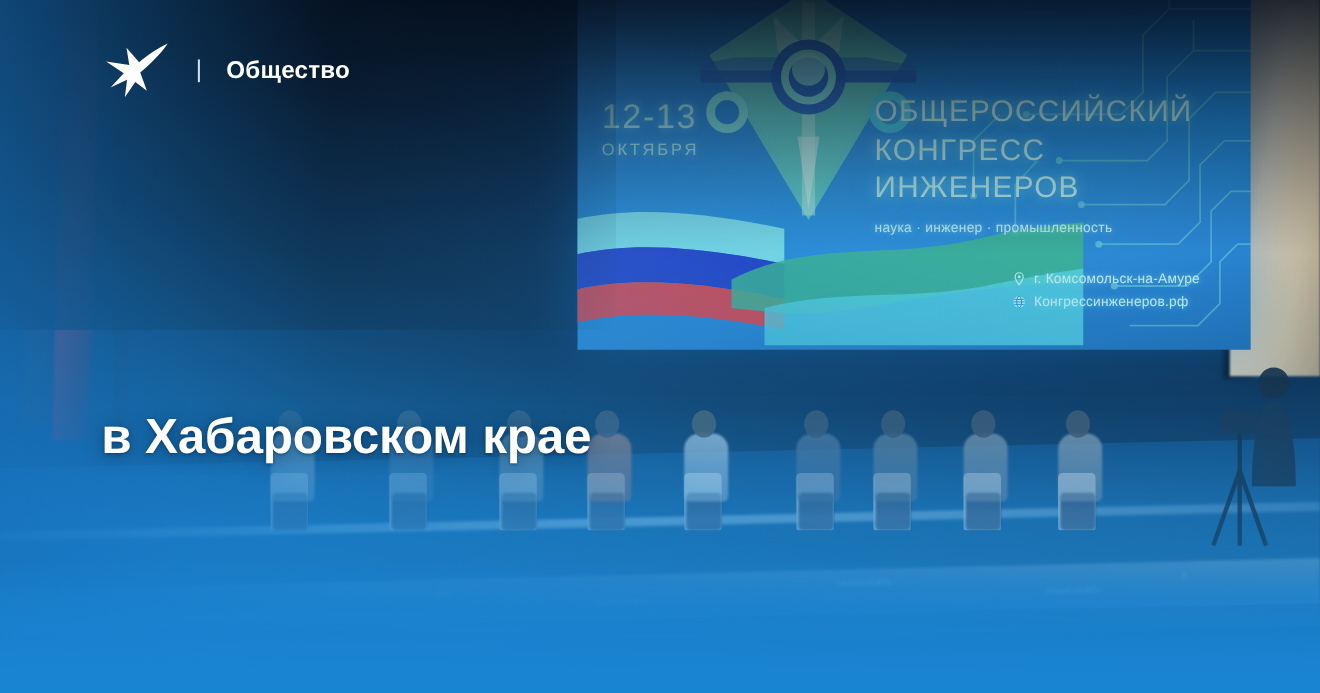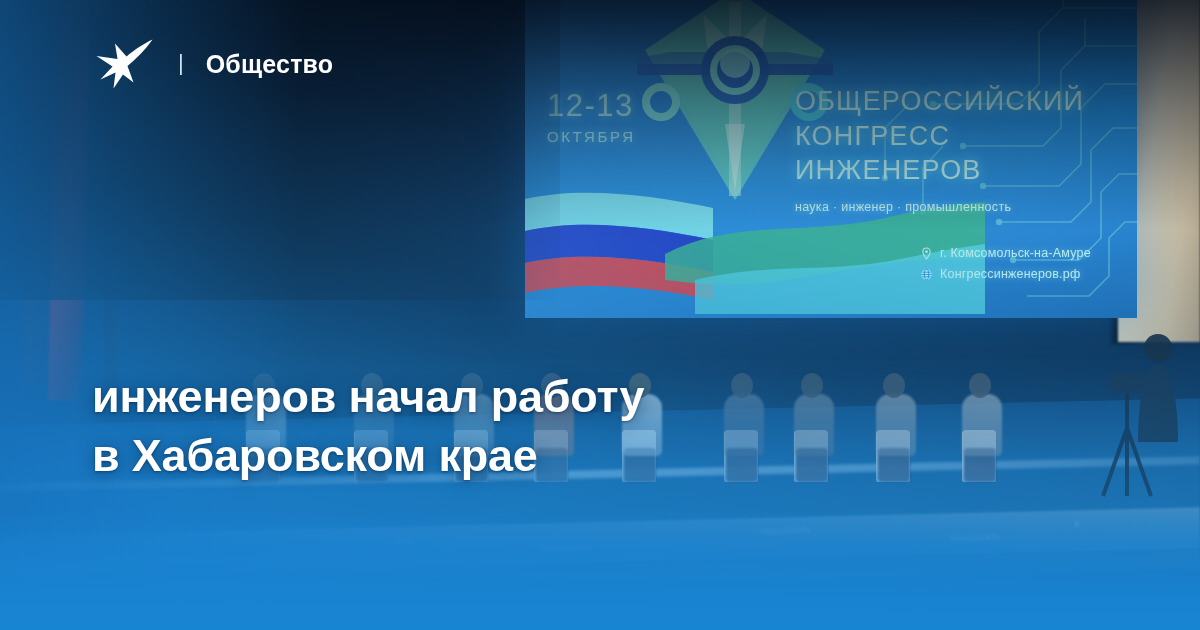--- a/index.html
+++ b/index.html
@@ -230,21 +230,21 @@
   .logo-bird { width:62px; height:52px; display:block; }
   .brand {
     color:#ffffff; font-size:30px; font-weight:700;
     letter-spacing:.6px; margin-left:26px;
   }
   .sep {
     color:#e7f1fa; font-size:22px; font-weight:400;
     margin:0 22px; opacity:.92; transform:translateY(-1px);
   }
   .rubric {
-    color:#ffffff; font-size:25px; font-weight:700; letter-spacing:.2px;
+    color:#ffffff; font-size:22px; font-weight:700; letter-spacing:.2px;
   }
 
   
   .headline {
     position:absolute; left:92px; top:368px; width:880px;
     z-index:40;
     color:#ffffff;
     font-size:45px;
     font-weight:700;
     line-height:1.30;
@@ -469,17 +469,16 @@
 
   <div class="header">
     <svg class="logo-bird" viewBox="0 0 62 52">
       <path d="M58.5 1.5 C50 5.5 40 12 32.5 18.5 L21 5.5 L23.5 21 L2.5 18 L18.5 28.5 L6.5 41.5 L21.5 34.5 L19.5 50.5 L29 36.5 L39.5 44.5 L33.5 28 C42 21 52 11 58.5 1.5 Z" fill="#ffffff"></path>
     </svg>
     <div class="sep">|</div>
     <div class="rubric">Общество</div>
   </div>
 
   <div class="headline">
-    <span class="ln">инженеров начал работу</span>
     <span class="ln">в Хабаровском крае</span>
   </div>
 
 </div>
 
 </body></html>

